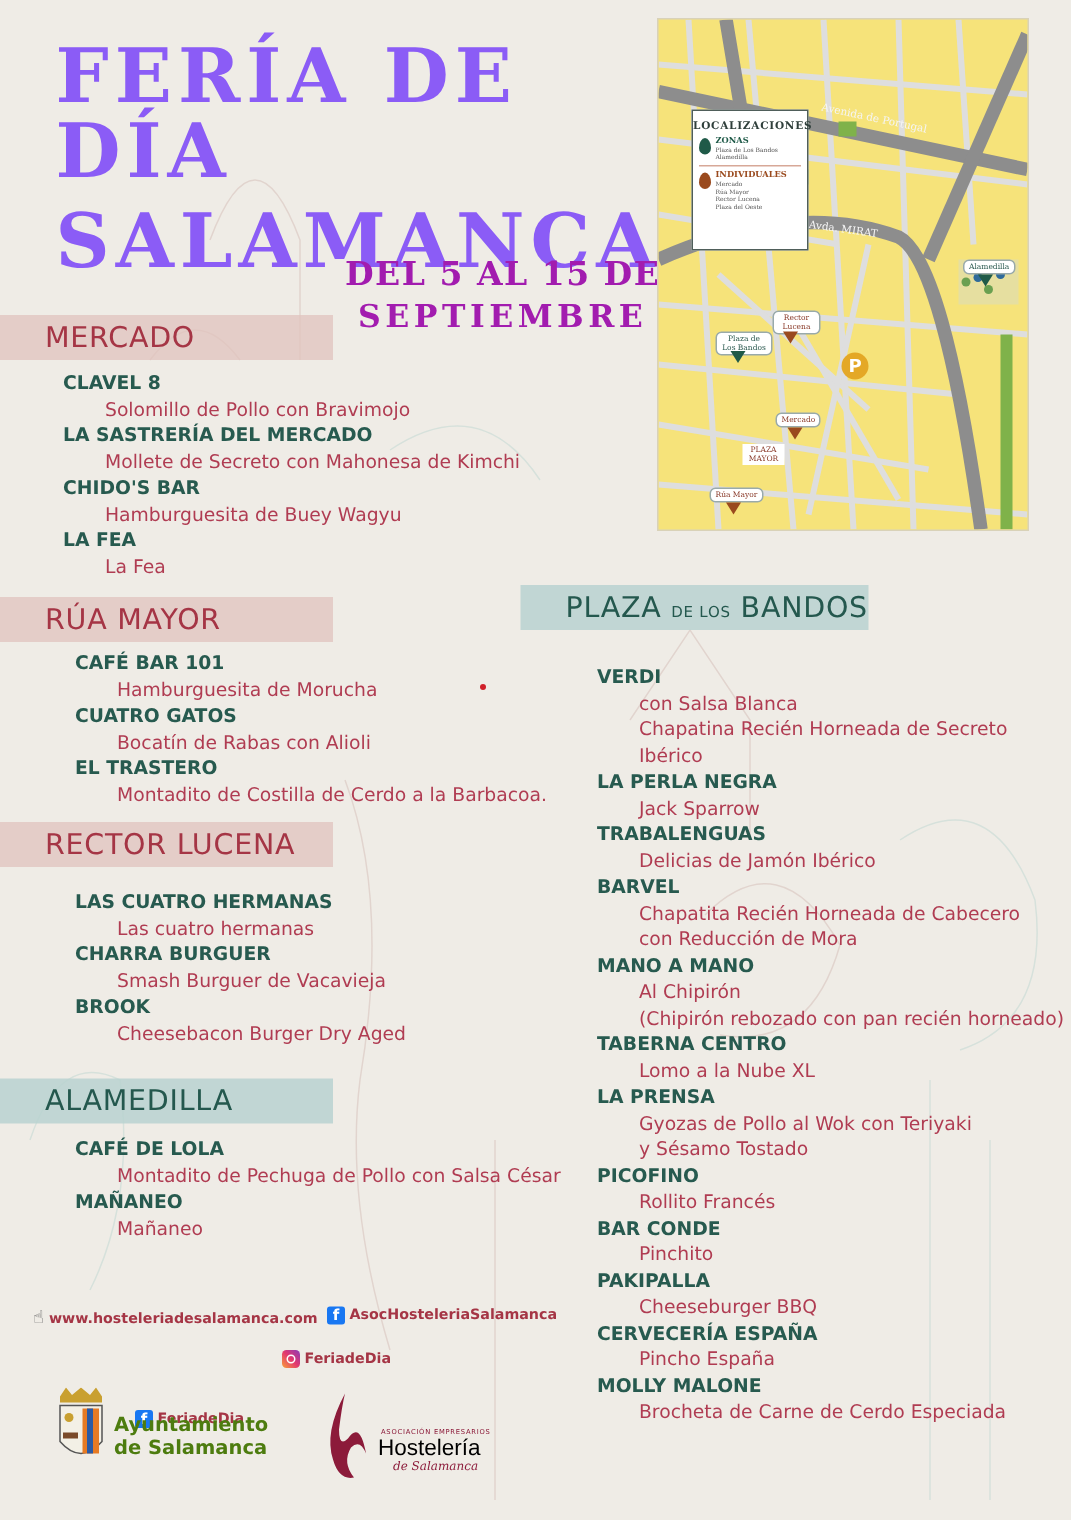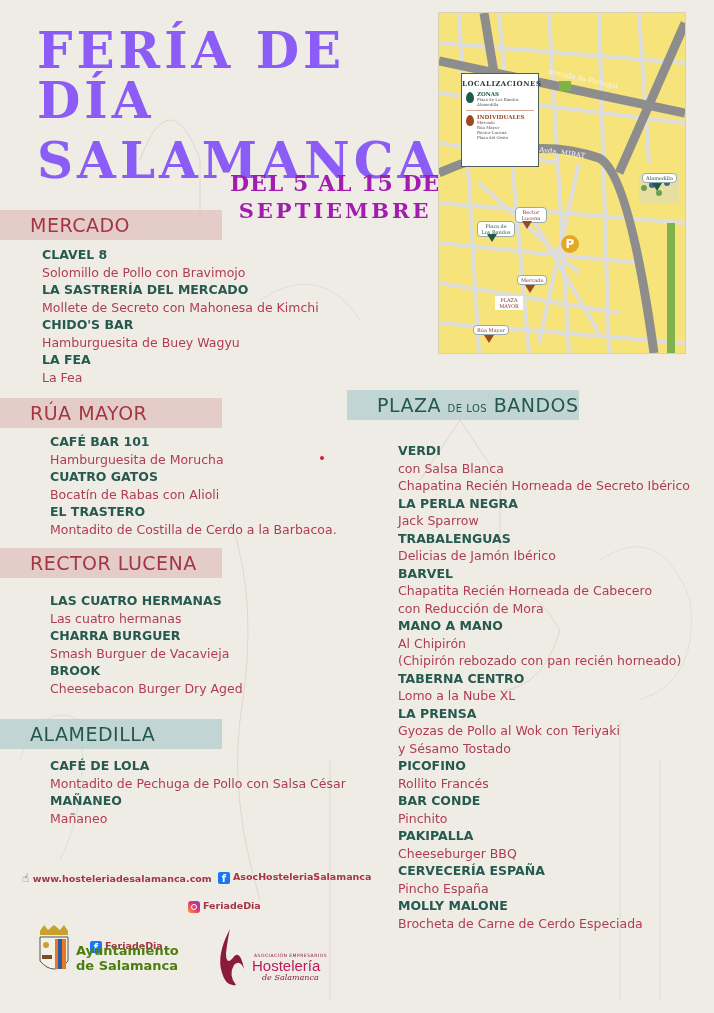--- a/index.html
+++ b/index.html
@@ -30,21 +30,21 @@
     font-size:12px;font-weight:bold;text-align:center;line-height:18px;}
   .streetname{position:absolute;font-size:7px;color:#e8e8e8;font-family:"DejaVu Serif",serif;white-space:nowrap;}
   .band{position:absolute;height:30px;display:flex;align-items:center;}
   .band.red{background:rgba(224,195,190,.75);}
   .band.teal{background:rgba(184,210,208,.85);}
   .band span{font-size:19px;letter-spacing:.5px;}
   .band.red span{color:#a53545;}
   .band.teal span{color:#24584e;}
   .list{position:absolute;font-size:12.5px;line-height:17.5px;font-weight:bold;}
   .list .n{color:#275a4f;display:block;}
-  .list .d{color:#b03c52;display:block;font-weight:bold;}
+  .list .d{color:#b03c52;display:block;font-weight:bold;margin-left:28px;}
   .list .d.light{font-weight:normal;}
   .fb{display:inline-block;width:12px;height:12px;background:#1877f2;color:#fff;font-size:10px;font-weight:bold;
     text-align:center;line-height:13px;border-radius:2px;vertical-align:middle;margin-right:3px;}
   .ig{display:inline-block;width:12px;height:12px;border-radius:3px;background:linear-gradient(45deg,#f9a13a,#e3386e,#8a3ab9);
     vertical-align:middle;margin-right:3px;position:relative;}
   .ig:after{content:"";position:absolute;left:3px;top:3px;width:4px;height:4px;border:1px solid #fff;border-radius:50%;}
   .flink{position:absolute;font-size:9.5px;color:#a53545;font-weight:bold;white-space:nowrap;}
 </style>
 </head>
 <body>
@@ -277,15 +277,15 @@
     <div>Ayuntamiento</div>
     <div>de Salamanca</div>
   </div>
 </div>
 
 <div style="position:absolute;left:210px;top:925px;width:150px;height:70px;">
   <svg width="40" height="66" viewBox="0 0 40 66" style="position:absolute;left:0;top:0;">
     <path d="M20 4 Q6 30 12 48 Q16 62 26 60 Q18 50 24 40 Q30 34 34 44 Q30 22 22 34 Q16 40 16 28 Q18 12 20 4 Z" fill="#8c1b3a"></path>
   </svg>
   <div style="position:absolute;left:44px;top:28px;font-size:4.5px;color:#8c1b3a;letter-spacing:.5px;">ASOCIACIÓN EMPRESARIOS</div>
-  <div style="position:absolute;left:42px;top:32px;font-size:15px;color:#be185d;font-family:'Liberation Sans',sans-serif;">Hostelería</div>
+  <div style="position:absolute;left:42px;top:32px;font-size:15px;color:#000000;font-family:'Liberation Sans',sans-serif;">Hostelería</div>
   <div style="position:absolute;left:52px;top:48px;font-size:8px;color:#8c1b3a;font-style:italic;font-family:'DejaVu Serif',serif;">de Salamanca</div>
 </div>
 
 </body></html>

